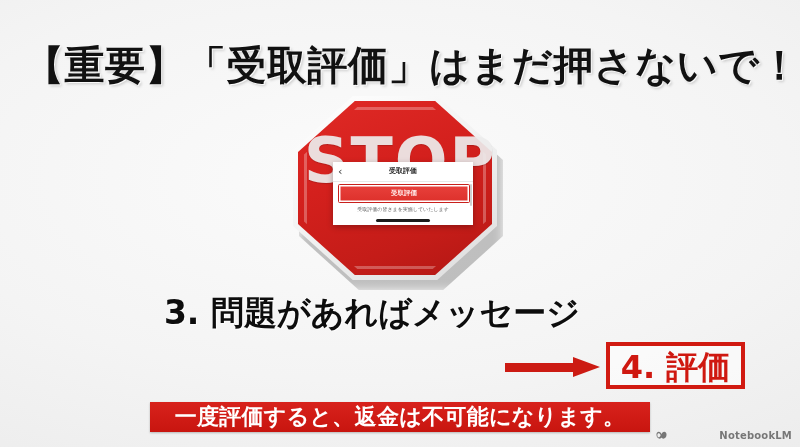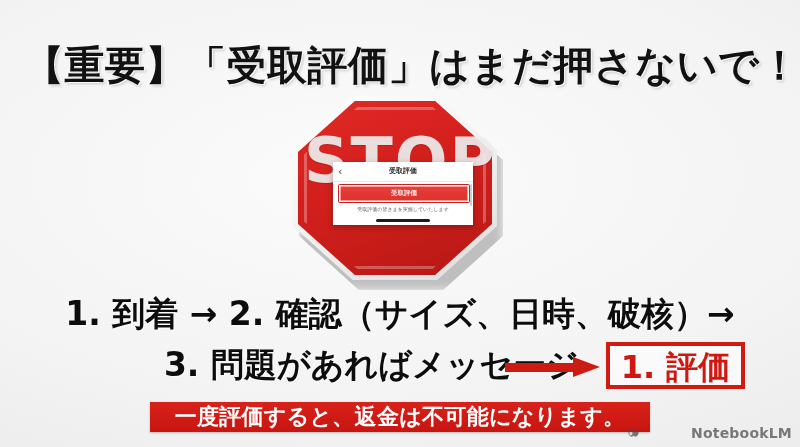--- a/index.html
+++ b/index.html
@@ -287,21 +287,21 @@
     right: 8px;
     bottom: 6px;
     display: flex;
     align-items: center;
     gap: 4px;
     z-index: 7;
     opacity: 0.72;
   }
   .wm-icon { display: block; width: 11px; height: 11px; }
   .wm-text {
-    font-size: 14px;
+    font-size: 10px;
     font-weight: bold;
     color: #4a4a4a;
     letter-spacing: 0.2px;
     margin-left: 48px;
   }
 </style>
 </head>
 <body>
 
 <div id="slide">
@@ -323,31 +323,30 @@
     </div>
     <div class="card-btn">
       <span class="card-btn-label">受取評価</span>
     </div>
     <div class="card-note">受取評価の皆さまを実施していたします</div>
     <div class="card-scroll"></div>
     <div class="card-homebar"></div>
   </div>
 
   <div class="steps">
-    <div class="step-line step-line-1">1. 到着 → 2. 確認（サイズ、日時、破核）→</div>
     <div class="step-line step-line-2">3. 問題があればメッセージ</div>
   </div>
 
   <div class="arrow-red">
     <div class="arrow-shaft"></div>
     <div class="arrow-head"></div>
   </div>
 
   <div class="step4-box">
-    <span class="step4-label">1. 評価</span>
+    <span class="step4-label">4. 評価</span>
   </div>
 
   <div class="warn-banner">
     <span class="warn-text">一度評価すると、返金は不可能になります。</span>
   </div>
 
   <div class="watermark">
     <span>
       <svg class="wm-icon" viewBox="0 0 24 24" aria-hidden="true">
         <path d="M6 4 C2.5 4 1 7 1 10.5 C1 15 4 19 8 19 C10 19 11 18 12 16.5 C13 18 14 19 16 19 C20 19 23 15 23 10.5 C23 7 21.5 4 18 4 C15 4 13 6.5 12 9.5 C11 6.5 9 4 6 4 Z M6 7 C8 7 9.5 9 10 11.5 C9 14.5 7.5 16 6 16 C4 16 3 13.5 3 10.8 C3 8.5 4 7 6 7 Z" fill="#4a4a4a"></path>

